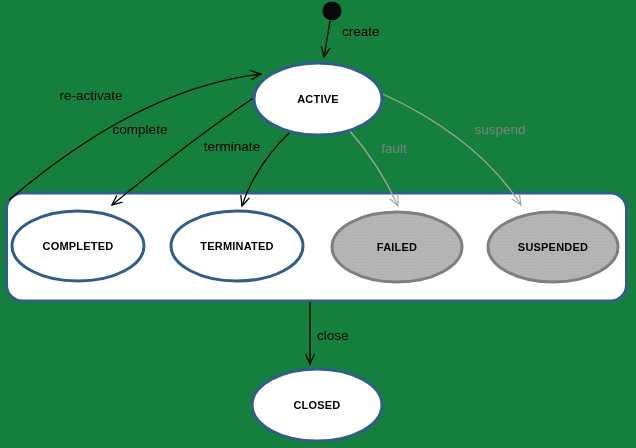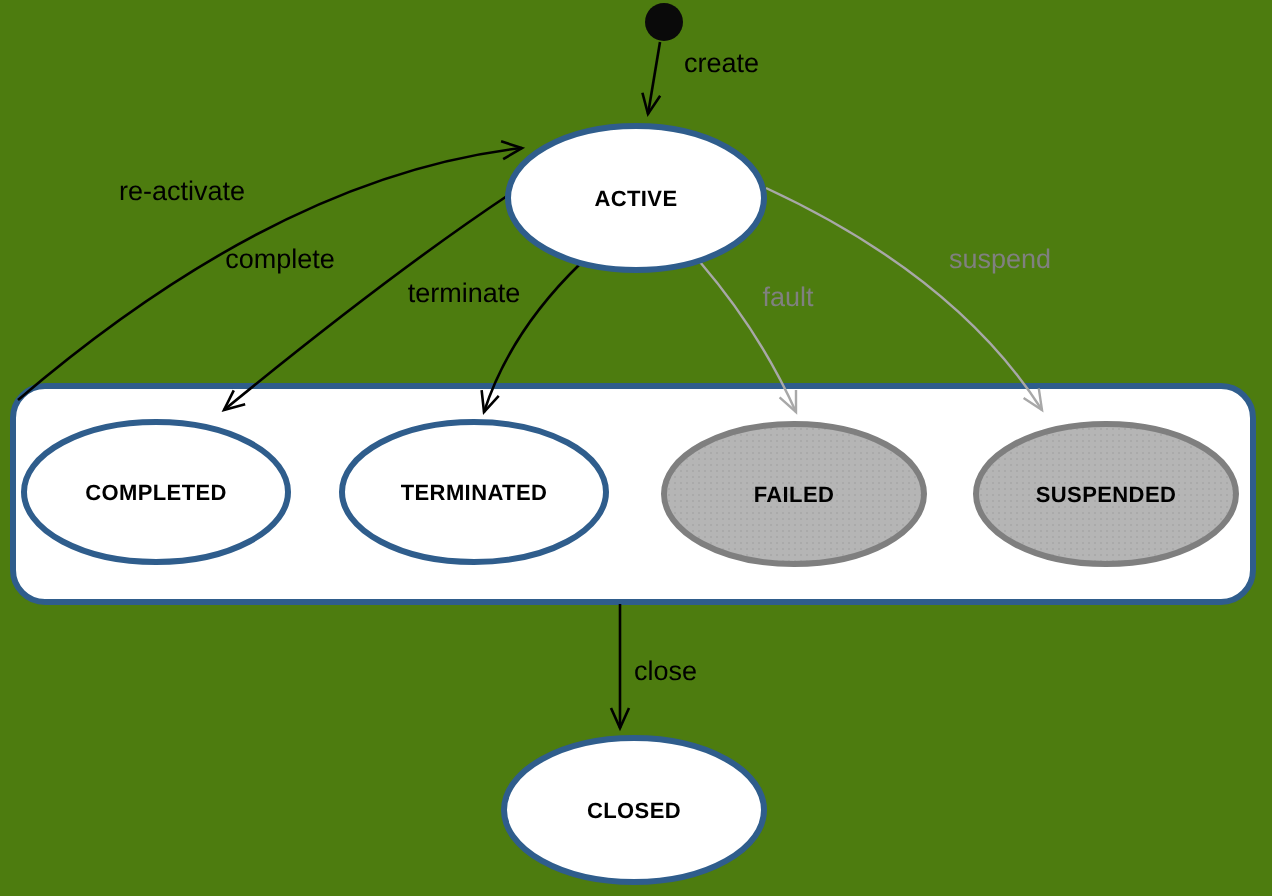--- a/index.html
+++ b/index.html
@@ -5,21 +5,21 @@
   html, body {
     margin: 0;
     padding: 0;
     background: #ffffff;
     font-family: "Liberation Sans", sans-serif;
   }
   .canvas {
     position: relative;
     width: 636px;
     height: 448px;
-    background: #4d7c0f;
+    background: #15803d;
     overflow: hidden;
   }
   svg { display: block; }
   .state-label {
     font-family: "Liberation Sans", sans-serif;
     font-size: 11px;
     font-weight: bold;
     fill: #000000;
     text-anchor: middle;
     letter-spacing: 0.2px;

